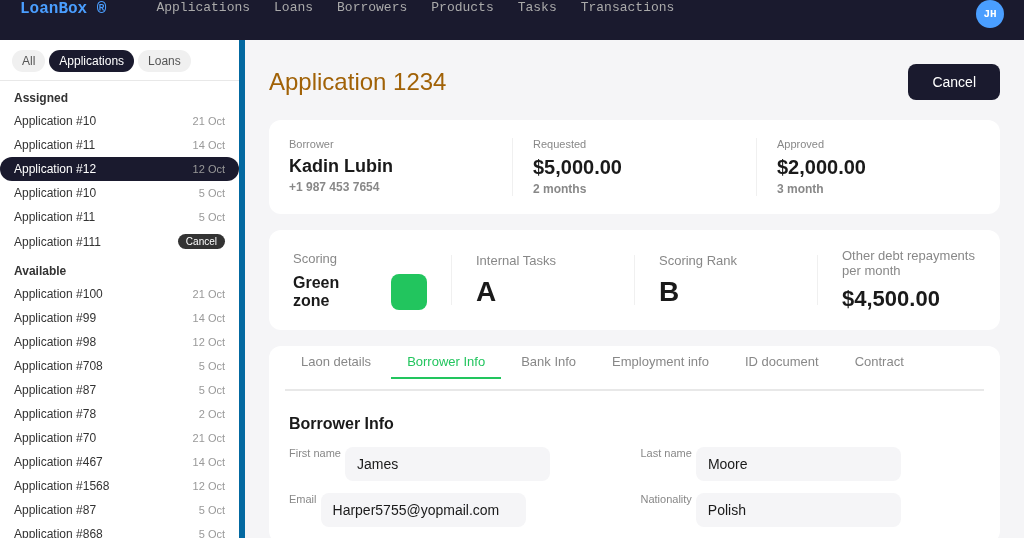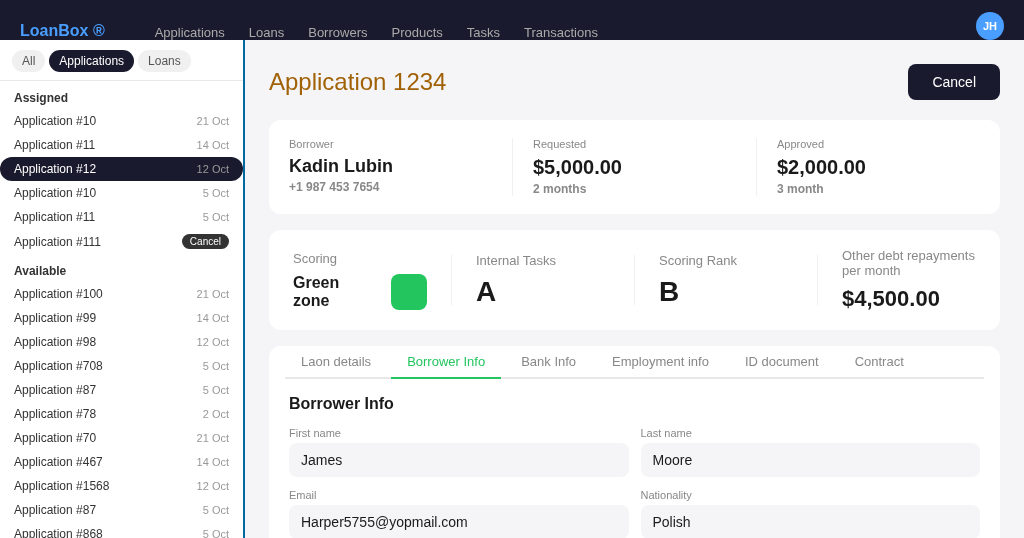--- a/index.html
+++ b/index.html
@@ -3,23 +3,24 @@
   <meta charset="utf-8">
   <style>
     * { box-sizing: border-box; margin: 0; padding: 0; }
     body { font-family: -apple-system, BlinkMacSystemFont, 'Segoe UI', sans-serif; background: #f0f0f0; width: 1024px; height: 538px; overflow: hidden; }
 
     
     .top-nav {
       background: #1a1a2e;
       height: 40px;
       display: flex;
-      align-items: flex-end;
+      align-items: flex-start;
       padding: 0 20px;
       gap: 30px;
+      font-family: Liberation Mono, monospace;
     }
     .brand {
       color: white;
       font-weight: 700;
       font-size: 16px;
       margin-right: 20px;
     }
     .brand span { color: #4a9eff; }
     .nav-links { display: flex; gap: 24px; flex: 1; }
     .nav-link {
@@ -36,21 +37,21 @@
       color: white; font-size: 11px; font-weight: 600;
     }
 
     
     .layout { display: flex; height: calc(538px - 40px); }
 
     
     .sidebar {
       width: 245px;
       background: white;
-      border-right: 2px solid #0369a1;
+      border-right: 6px solid #0369a1;
       overflow-y: auto;
       flex-shrink: 0;
     }
     .sidebar-tabs {
       display: flex;
       gap: 4px;
       padding: 10px 12px 8px;
       border-bottom: 1px solid #e8e8e8;
     }
     .sidebar-tab {
@@ -168,23 +169,23 @@
       border-radius: 8px;
     }
     .rank-value { font-size: 28px; font-weight: 700; color: #1a1a1a; }
     .debt-value { font-size: 22px; font-weight: 700; color: #1a1a1a; }
     .scoring-divider { width: 1px; background: #f0f0f0; height: 50px; margin: 0 24px; }
 
     
     .tabs {
       display: flex;
       gap: 4px;
-      margin-bottom: 0;
+      margin-bottom: 8px;
       border-bottom: 2px solid #e8e8e8;
-      padding-bottom: 0;
+      padding-bottom: 12px;
     }
     .tab-item {
       padding: 8px 16px;
       font-size: 13px;
       cursor: pointer;
       color: #888;
       border-bottom: 2px solid transparent;
       margin-bottom: -2px;
     }
     .tab-item.active {
@@ -203,21 +204,21 @@
 
     
     .borrower-section { padding: 16px 20px; }
     .section-title { font-size: 16px; font-weight: 700; color: #1a1a1a; margin-bottom: 14px; }
 
     .form-grid {
       display: grid;
       grid-template-columns: 1fr 1fr;
       gap: 12px;
     }
-    .form-group { display: flex; flex-direction: column; gap: 4px; }
+    .form-group { display: flex; gap: 4px; }
     .form-label { font-size: 11px; color: #888; }
     .form-input {
       background: #f5f5f7;
       border: none;
       border-radius: 8px;
       padding: 9px 12px;
       font-size: 14px;
       color: #1a1a1a;
       outline: none;
     }

